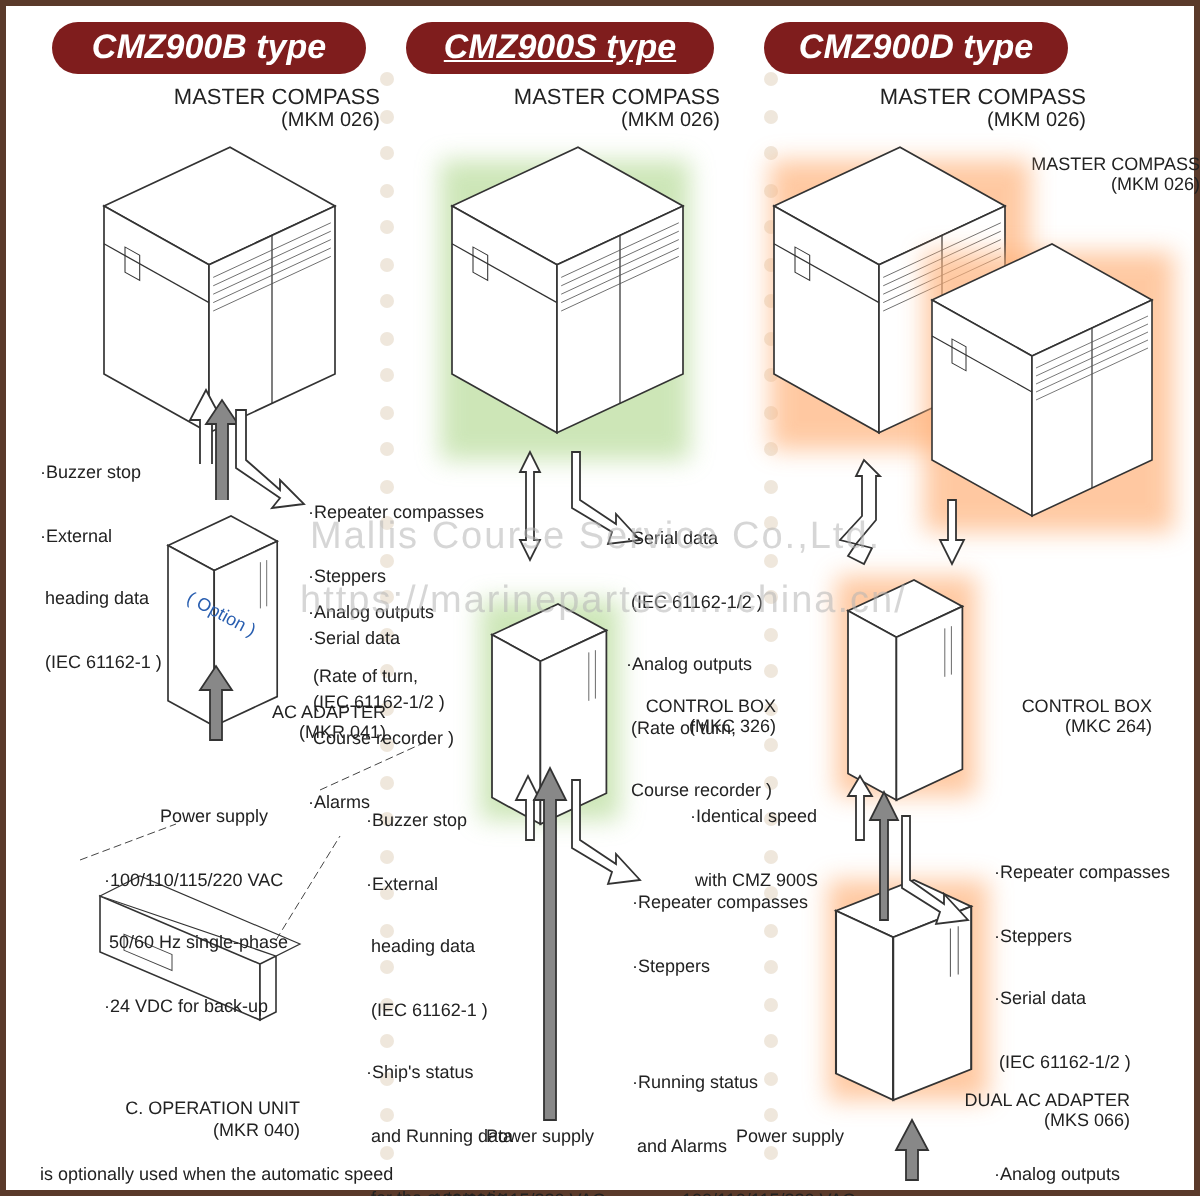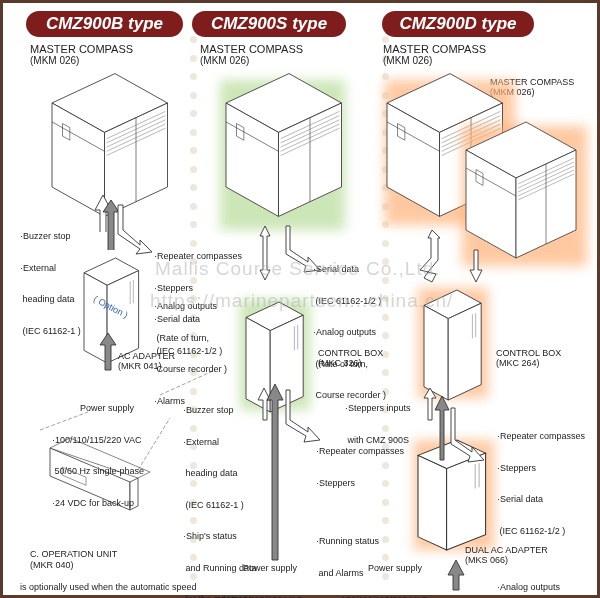--- a/index.html
+++ b/index.html
@@ -1,20 +1,20 @@
 <!DOCTYPE html>
 <html><head>
 <meta charset="utf-8">
 <style>
   html, body { margin:0; padding:0; }
   body { width:600px; height:598px; background:#fff; font-family:"Liberation Sans", sans-serif; color:#222; overflow:hidden; }
   .frame { position:absolute; left:0; top:0; width:594px; height:592px; border:3px solid #5a3a2a; background:#fff; }
   .abs { position:absolute; }
   .pill { position:absolute; height:26px; border-radius:13px; background:#7f1d1d; color:#fff; font-style:italic; font-weight:bold; font-size:17px; line-height:26px; text-align:center; }
-  .title { position:absolute; font-size:11px; text-align:left; line-height:12px; }
+  .title { position:absolute; font-size:11px; text-align:right; line-height:12px; }
   .sub { font-size:10px; }
   .lbl { position:absolute; font-size:9px; line-height:10.5px; color:#222; white-space:pre; }
   .dots { position:absolute; width:8px; }
   .dot { width:7px; height:7px; border-radius:50%; background:#efe7dc; margin:0 0 11.5px 0; }
   .wm { position:absolute; font-size:19px; color:rgba(180,180,180,0.55); white-space:nowrap; letter-spacing:1px; }
   svg { position:absolute; overflow:visible; }
 </style>
 </head>
 <body>
 
@@ -79,21 +79,21 @@
     <div class="dot"></div>
     <div class="dot"></div>
     <div class="dot"></div>
     <div class="dot"></div>
     <div class="dot"></div>
     <div class="dot"></div>
     <div class="dot"></div>
   </div>
 
 <div class="pill" style="left:26px;top:11px;width:157px;">CMZ900B type</div>
-<div class="pill" style="left:192px;top:11px;width:154px;">CMZ900S type</div>
+<div class="pill" style="left:203px;top:11px;width:154px;text-decoration:underline;">CMZ900S type</div>
 <div class="pill" style="left:382px;top:11px;width:152px;">CMZ900D type</div>
 
 <div class="title" style="left:30px;top:43px;width:160px;">
   <div>MASTER COMPASS</div>
   <div class="sub">(MKM 026)</div>
 </div>
 <div class="title" style="left:200px;top:43px;width:160px;">
   <div>MASTER COMPASS</div>
   <div class="sub">(MKM 026)</div>
 </div>
@@ -276,21 +276,21 @@
   <div>·100/110/115/220 VAC</div>
   
   
 </div>
 
 <div class="title" style="left:496px;top:348px;width:80px;font-size:9px;line-height:10px;">
   <div>CONTROL BOX</div>
   <div>(MKC 264)</div>
 </div>
 <div class="lbl" style="left:345px;top:382px;">
-  <div>·Steppers inputs</div>
+  <div>·Identical speed</div>
   <div> with CMZ 900S</div>
 </div>
 <div class="lbl" style="left:497px;top:410px;">
   <div>·Repeater compasses</div>
   <div>·Steppers</div>
   <div>·Serial data</div>
   <div> (IEC 61162-1/2 )</div>
   <div style="height:4px"></div>
   <div>·Analog outputs</div>
   

